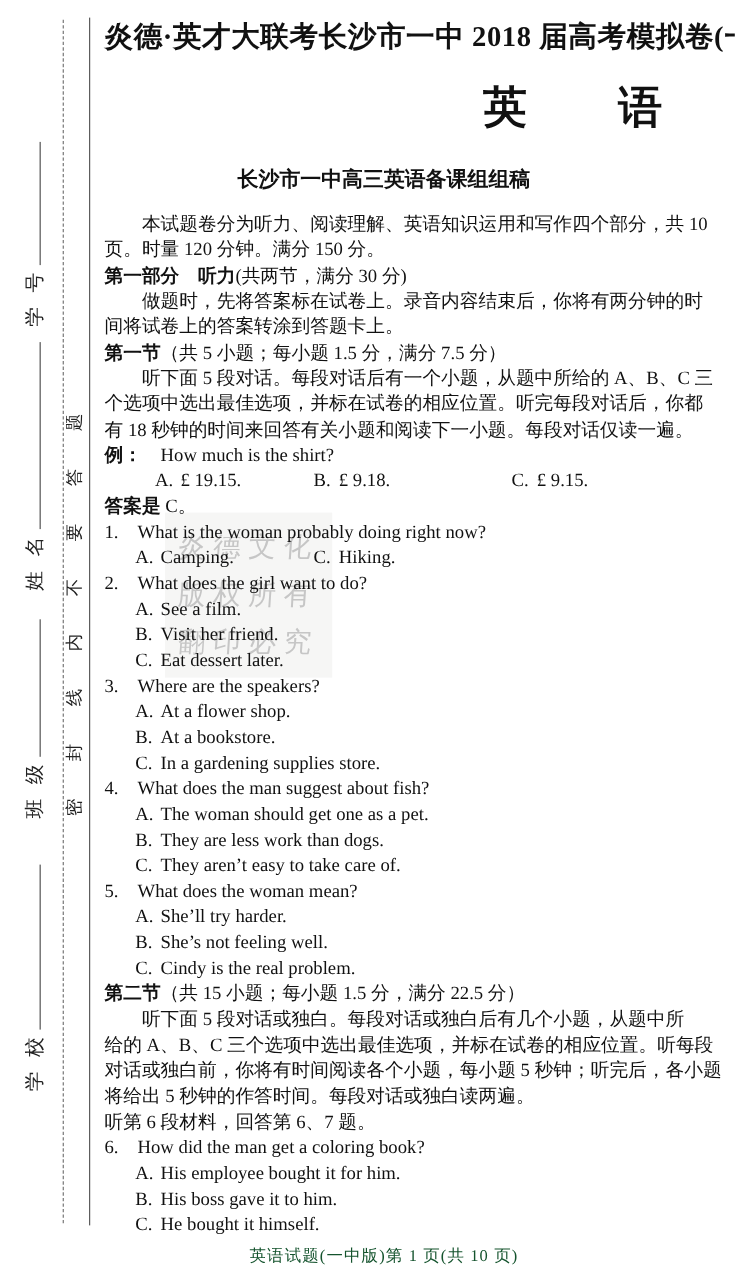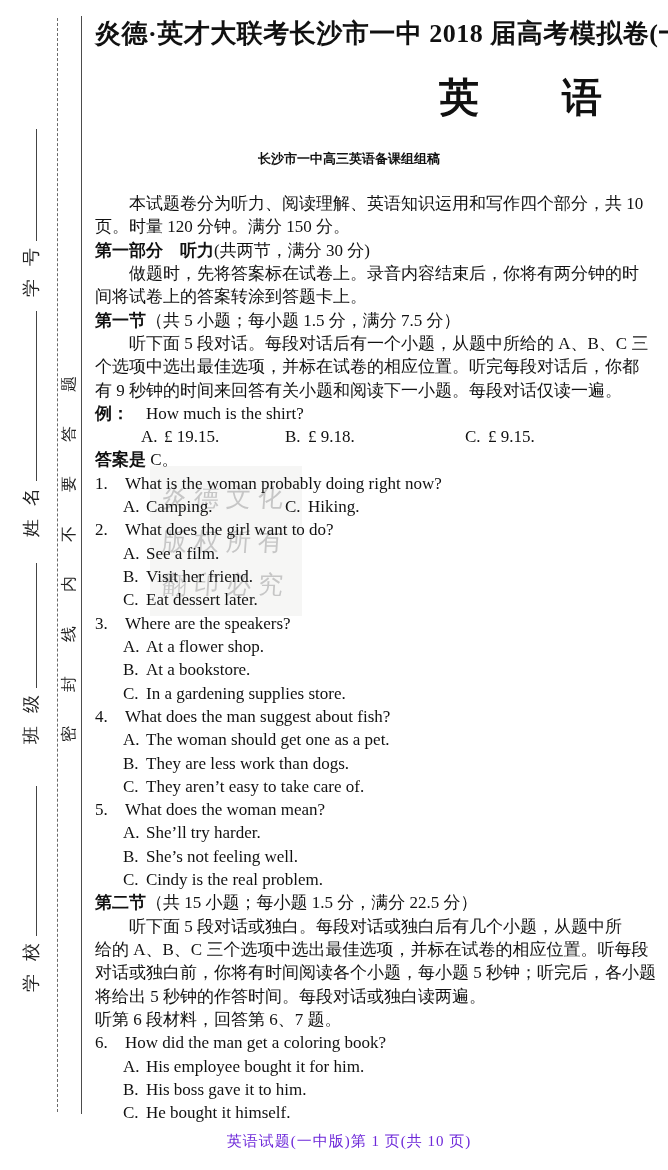--- a/index.html
+++ b/index.html
@@ -46,21 +46,21 @@
   .paper-header{
     position:absolute;left:95px;top:16px;width:566px;z-index:1;
     font-size:26px;font-weight:bold;letter-spacing:0.5px;white-space:nowrap;
   }
   .main-title{
     position:absolute;left:95px;top:70px;width:508px;z-index:1;
     text-align:right;font-size:40px;font-weight:bold;letter-spacing:1px;
   }
   .sub-title{
     position:absolute;left:95px;top:150px;width:508px;z-index:1;
-    text-align:center;font-size:13px;font-weight:bold;
+    text-align:center;font-size:19px;font-weight:bold;
     font-family:"Liberation Sans","DejaVu Sans",sans-serif;
   }
   
   .bodylines{
     position:absolute;left:95px;top:192px;width:510px;z-index:1;
     font-size:17px;line-height:23.32px;
   }
   .ln{height:23.32px;white-space:nowrap;}
   .ln .b{font-weight:bold;font-family:"Liberation Sans","DejaVu Sans",sans-serif;}
   .ln .k{font-family:"Liberation Serif","DejaVu Serif",serif;}
@@ -69,21 +69,21 @@
   .optL{display:inline-block;width:23px;}
   .cols{display:flex;padding-left:28px;}
   .cols .c0{width:162px;}
   .cols .c1{width:180px;}
   .cols .c2{flex:1;}
   .cols.wide{padding-left:46px;}
   .cols.wide .c0{width:144px;}
   
   .page-footer{
     position:absolute;left:95px;top:1132px;width:508px;z-index:1;
-    text-align:center;font-size:15px;color:#6d28d9;letter-spacing:1px;
+    text-align:center;font-size:15px;color:#14532d;letter-spacing:1px;
   }
 </style>
 </head>
 <body>
 
 <div class="watermark">
   <span>炎德文化</span>
   <span>版权所有</span>
   <span>翻印必究</span>
 </div>
@@ -111,21 +111,21 @@
 
 <div class="bodylines" id="body-lines">
     <div class="ln"><span>　　本试题卷分为听力、阅读理解、英语知识运用和写作四个部分，共 10</span></div>
     <div class="ln"><span>页。时量 120 分钟。满分 150 分。</span></div>
     <div class="ln"><span class="b">第一部分　听力</span><span class="k">(共两节，满分 30 分)</span></div>
     <div class="ln"><span>　　做题时，先将答案标在试卷上。录音内容结束后，你将有两分钟的时</span></div>
     <div class="ln"><span>间将试卷上的答案转涂到答题卡上。</span></div>
     <div class="ln"><span class="b">第一节</span><span class="k">（共 5 小题；每小题 1.5 分，满分 7.5 分）</span></div>
     <div class="ln"><span>　　听下面 5 段对话。每段对话后有一个小题，从题中所给的 A、B、C 三</span></div>
     <div class="ln"><span>个选项中选出最佳选项，并标在试卷的相应位置。听完每段对话后，你都</span></div>
-    <div class="ln"><span>有 9 秒钟的时间来回答有关小题和阅读下一小题。每段对话仅读一遍。</span></div>
+    <div class="ln"><span>有 18 秒钟的时间来回答有关小题和阅读下一小题。每段对话仅读一遍。</span></div>
     <div class="ln"><span class="b">例：</span><span>　How much is the shirt?</span></div>
     <div class="ln cols wide">
       <span class="cell c0"><span class="optL">A.</span>£ 19.15.</span>
       <span class="cell c1"><span class="optL">B.</span>£ 9.18.</span>
       <span class="cell c2"><span class="optL">C.</span>£ 9.15.</span>
     </div>
     <div class="ln"><span class="b">答案是</span><span> C。</span></div>
     <div class="ln"><span class="num">1.</span>What is the woman probably doing right now?</div>
     <div class="ln cols">
       <span class="cell c0"><span class="optL">A.</span>Camping.</span>

